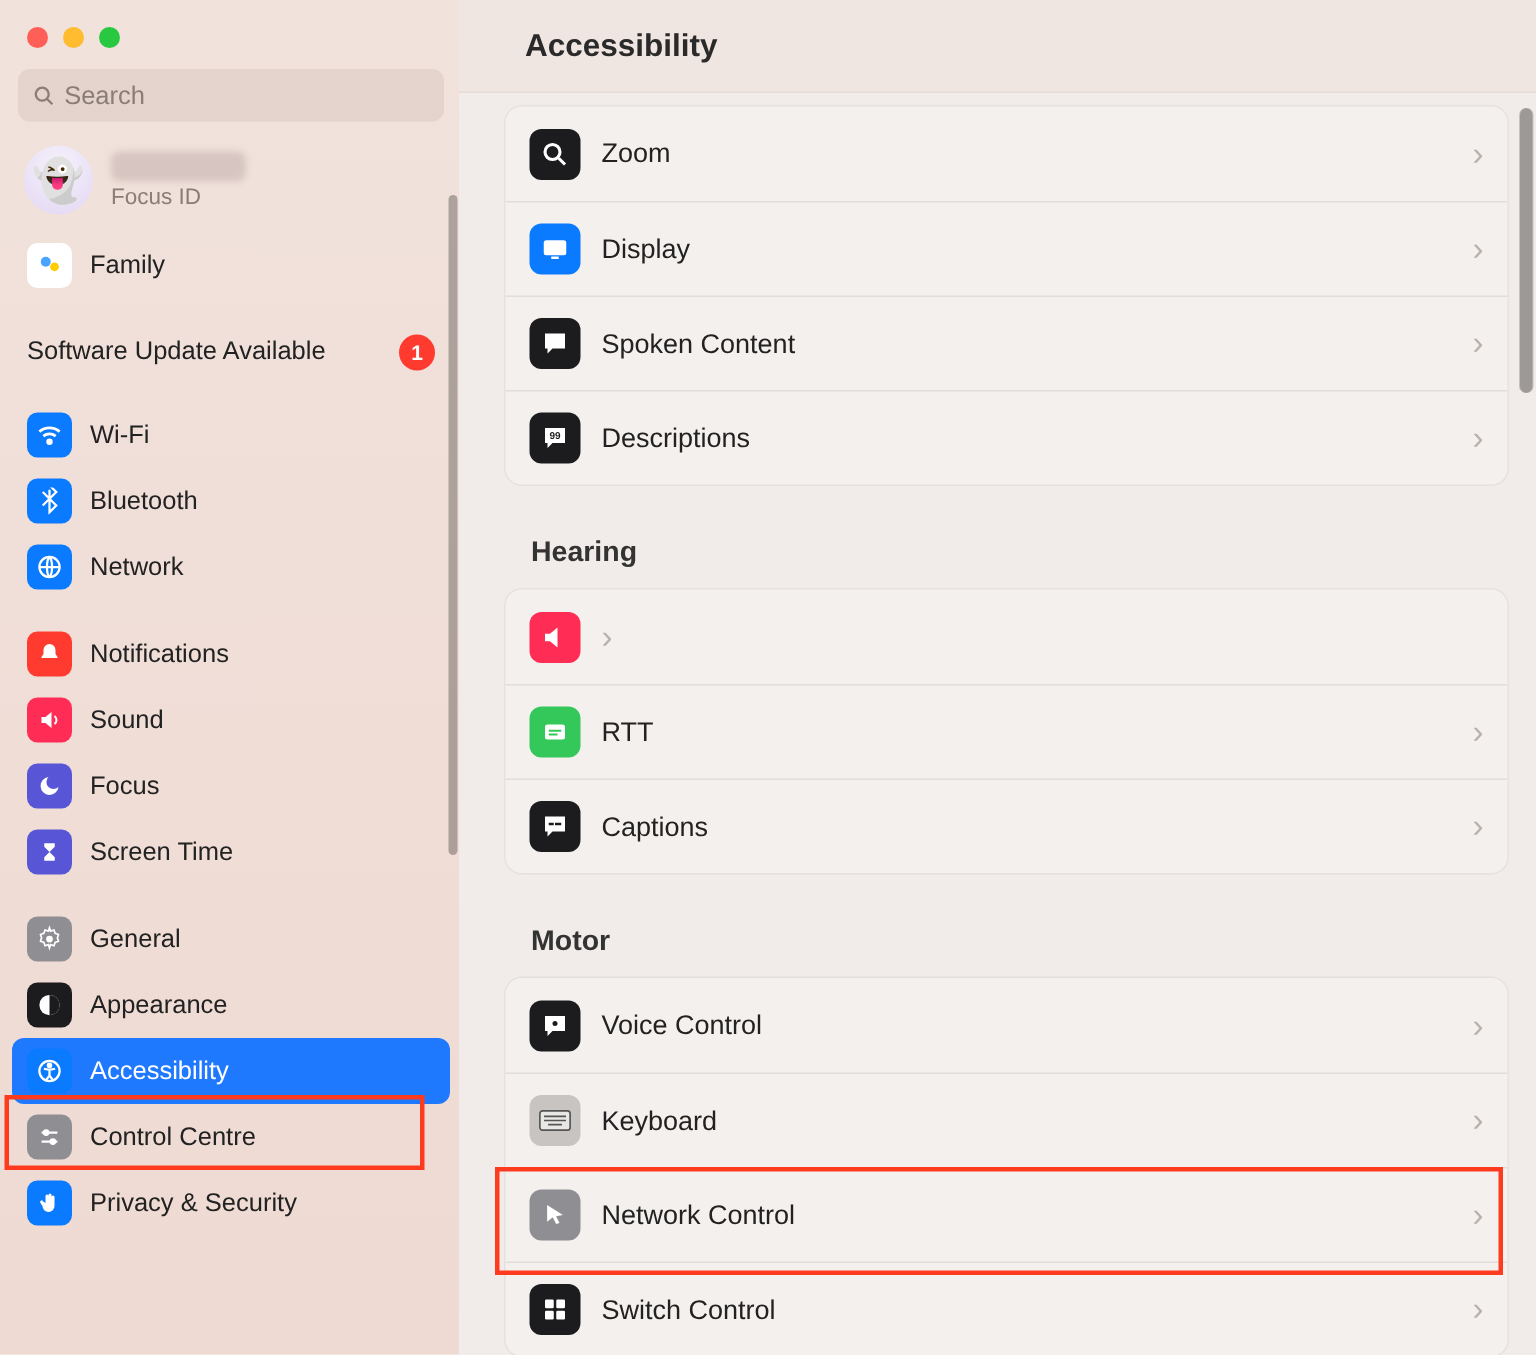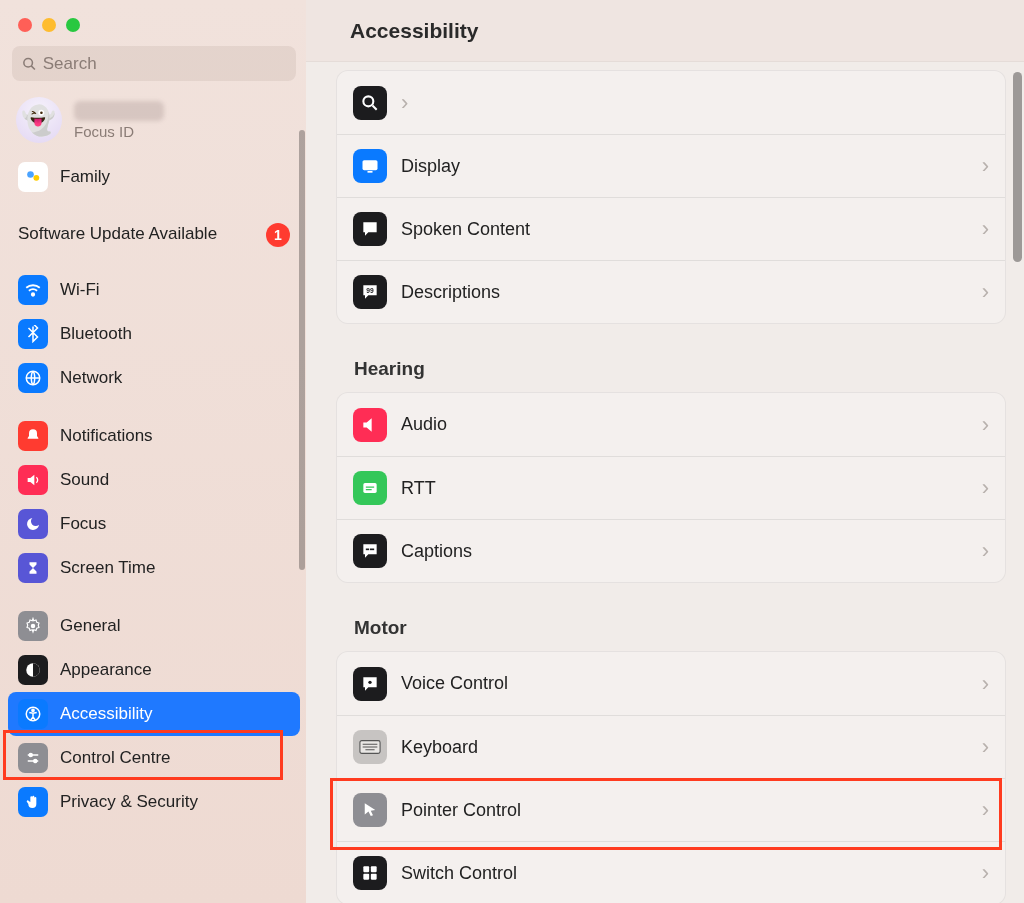--- a/index.html
+++ b/index.html
@@ -323,20 +323,21 @@
 
   <div class="content">
     <div class="card" id="card-first">
         <div class="row">
           <div class="ricon" style="background:#1c1c1e">
             <svg width="20" height="20" viewBox="0 0 24 24" fill="none" stroke="#fff" stroke-width="2.5">
               <circle cx="10" cy="10" r="6"></circle>
               <line x1="20" y1="20" x2="15" y2="15"></line>
             </svg>
           </div>
+          <div class="label">Zoom</div>
           <div class="chev">›</div>
         </div>
         <div class="row">
           <div class="ricon" style="background:#0a7aff">
             <svg width="20" height="20" viewBox="0 0 24 24" fill="#fff">
               <rect x="3" y="5" width="18" height="12" rx="2"></rect>
               <rect x="9" y="18" width="6" height="2"></rect>
             </svg>
           </div>
           <div class="label">Display</div>
@@ -364,21 +365,20 @@
       </div>
 
     <div class="section-label">Hearing</div>
     <div class="card" id="card-hearing">
         <div class="row">
           <div class="ricon" style="background:#ff2d55">
             <svg width="20" height="20" viewBox="0 0 24 24" fill="#fff">
               <path d="M4 9v6h4l6 5V4l-6 5H4z"></path>
             </svg>
           </div>
-          <div class="label">Audio</div>
           <div class="chev">›</div>
         </div>
         <div class="row">
           <div class="ricon" style="background:#34c759">
             <svg width="20" height="20" viewBox="0 0 24 24" fill="#fff">
               <rect x="4" y="6" width="16" height="12" rx="2"></rect>
               <line x1="7" y1="11" x2="17" y2="11" stroke="#34c759" stroke-width="1.5"></line>
               <line x1="7" y1="14" x2="14" y2="14" stroke="#34c759" stroke-width="1.5"></line>
             </svg>
           </div>
@@ -421,21 +421,21 @@
           </div>
           <div class="label">Keyboard</div>
           <div class="chev">›</div>
         </div>
         <div class="row">
           <div class="ricon" style="background:#8e8e93">
             <svg width="18" height="18" viewBox="0 0 24 24" fill="#fff">
               <path d="M5 3l14 9-6 1 3 6-3 1-3-6-5 4z"></path>
             </svg>
           </div>
-          <div class="label">Pointer Control</div>
+          <div class="label">Network Control</div>
           <div class="chev">›</div>
         </div>
         <div class="row">
           <div class="ricon" style="background:#1c1c1e">
             <svg width="20" height="20" viewBox="0 0 24 24" fill="#fff">
               <rect x="4" y="4" width="7" height="7" rx="1"></rect>
               <rect x="13" y="4" width="7" height="7" rx="1"></rect>
               <rect x="4" y="13" width="7" height="7" rx="1"></rect>
               <rect x="13" y="13" width="7" height="7" rx="1"></rect>
             </svg>

